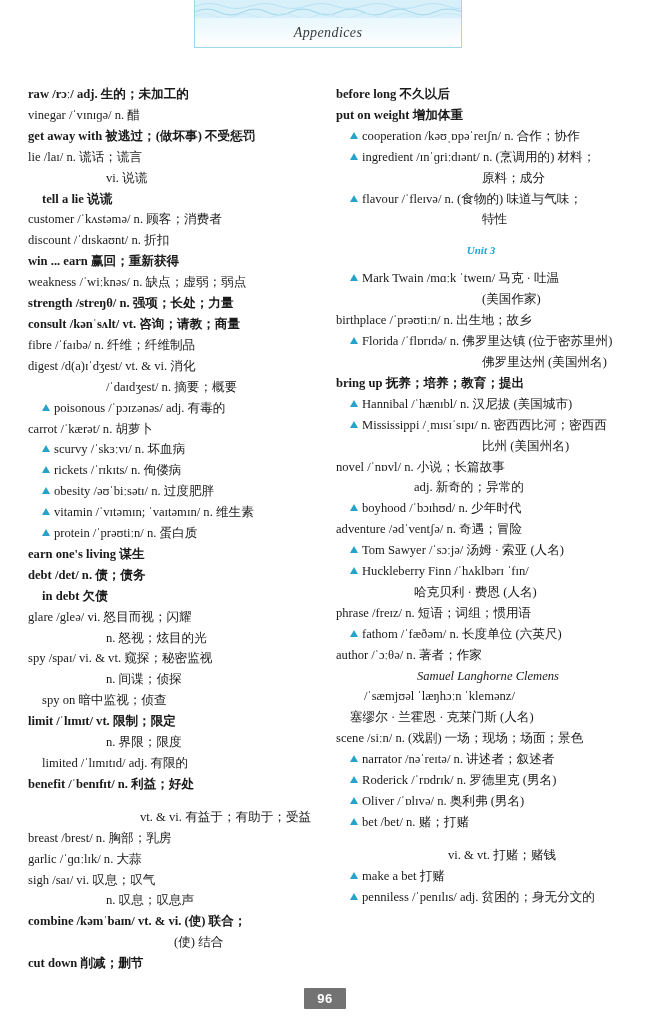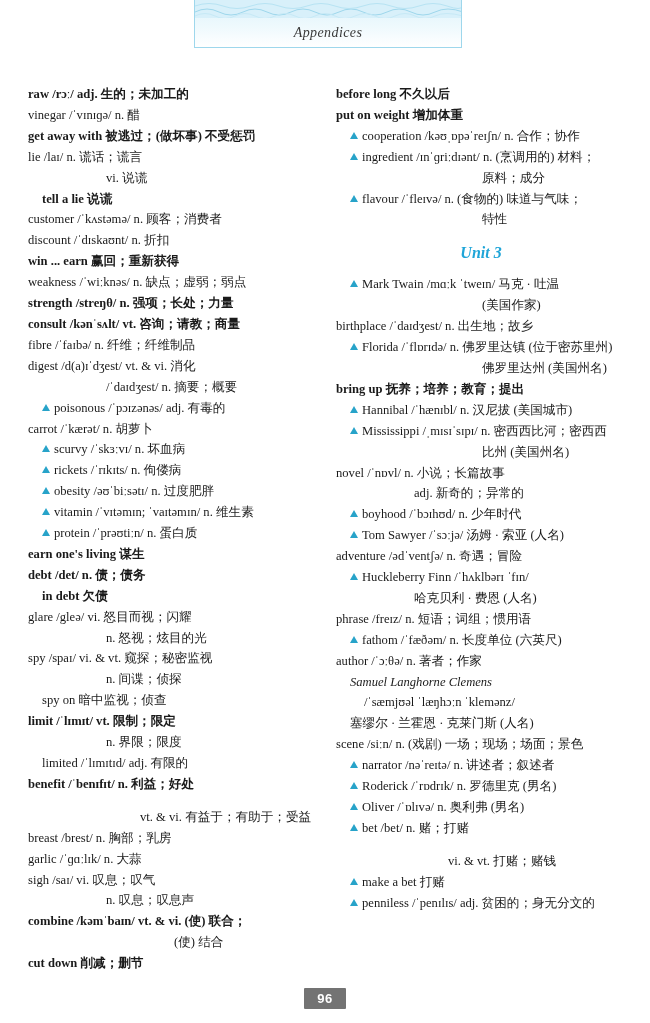--- a/index.html
+++ b/index.html
@@ -68,42 +68,42 @@
   .col-left { left: 28px; }
   .col-right { left: 336px; }
 
   .entry {
     font-size: 12.6px;
     line-height: 20.9px;
     color: #1a1a1a;
     white-space: pre-wrap;
   }
   .entry.bold { font-weight: bold; }
-  .entry.ital { font-style: italic; }
+  .entry.ital { font-style: italic; text-align: center; }
   .entry.ind1 { padding-left: 14px; }
   .entry.ind2 { padding-left: 28px; }
   .entry.center-ind { padding-left: 78px; }
   .entry.deep-ind { padding-left: 112px; margin-top: 12px; }
   .entry.deep-ind2 { padding-left: 146px; }
 
   .tri {
     display: inline-block;
     width: 0;
     height: 0;
     border-left: 4.2px solid transparent;
     border-right: 4.2px solid transparent;
     border-bottom: 7.4px solid #27a3c9;
     margin-right: 4px;
     vertical-align: 1px;
   }
   .unit-head {
     font-family: "Liberation Serif", serif;
     font-style: italic;
     font-weight: bold;
-    font-size: 16px;
+    font-size: 11px;
     color: #1fa5d8;
     text-align: center;
     margin-top: 14px;
     margin-bottom: 12px;
   }
 
   
   .footer {
     position: absolute;
     left: 0;
@@ -196,32 +196,32 @@
           <div class="entry ind1"><span class="tri"></span><span>cooperation /kəʊˌɒpəˈreɪʃn/ n. 合作；协作</span></div>
           <div class="entry ind1"><span class="tri"></span><span>ingredient /ɪnˈɡriːdɪənt/ n. (烹调用的) 材料；</span></div>
           <div class="entry deep-ind2"><span>原料；成分</span></div>
           <div class="entry ind1"><span class="tri"></span><span>flavour /ˈfleɪvə/ n. (食物的) 味道与气味；</span></div>
           <div class="entry deep-ind2"><span>特性</span></div>
         </div>
       <div class="unit-head">Unit 3</div>
       <div id="right-unit3-entries">
           <div class="entry ind1"><span class="tri"></span><span>Mark Twain /mɑːk ˈtweɪn/ 马克 · 吐温</span></div>
           <div class="entry deep-ind2"><span>(美国作家)</span></div>
-          <div class="entry"><span>birthplace /ˈdaɪdʒest/ n. 出生地；故乡</span></div>
+          <div class="entry"><span>birthplace /ˈprəʊtiːn/ n. 出生地；故乡</span></div>
           <div class="entry ind1"><span class="tri"></span><span>Florida /ˈflɒrɪdə/ n. 佛罗里达镇 (位于密苏里州)</span></div>
           <div class="entry deep-ind2"><span>佛罗里达州 (美国州名)</span></div>
           <div class="entry bold"><span>bring up 抚养；培养；教育；提出</span></div>
           <div class="entry ind1"><span class="tri"></span><span>Hannibal /ˈhænɪbl/ n. 汉尼拔 (美国城市)</span></div>
           <div class="entry ind1"><span class="tri"></span><span>Mississippi /ˌmɪsɪˈsɪpɪ/ n. 密西西比河；密西西</span></div>
           <div class="entry deep-ind2"><span>比州 (美国州名)</span></div>
           <div class="entry"><span>novel /ˈnɒvl/ n. 小说；长篇故事</span></div>
           <div class="entry center-ind"><span>adj. 新奇的；异常的</span></div>
           <div class="entry ind1"><span class="tri"></span><span>boyhood /ˈbɔɪhʊd/ n. 少年时代</span></div>
+          <div class="entry"><span>adventure /ədˈventʃə/ n. 奇遇；冒险</span></div>
           <div class="entry ind1"><span class="tri"></span><span>Tom Sawyer /ˈsɔːjə/ 汤姆 · 索亚 (人名)</span></div>
-          <div class="entry"><span>adventure /ədˈventʃə/ n. 奇遇；冒险</span></div>
           <div class="entry ind1"><span class="tri"></span><span>Huckleberry Finn /ˈhʌklbərɪ ˈfɪn/</span></div>
           <div class="entry center-ind"><span>哈克贝利 · 费恩 (人名)</span></div>
           <div class="entry"><span>phrase /freɪz/ n. 短语；词组；惯用语</span></div>
           <div class="entry ind1"><span class="tri"></span><span>fathom /ˈfæðəm/ n. 长度单位 (六英尺)</span></div>
           <div class="entry"><span>author /ˈɔːθə/ n. 著者；作家</span></div>
           <div class="entry ital ind1"><span>Samuel Langhorne Clemens</span></div>
           <div class="entry ind2"><span>/ˈsæmjʊəl ˈlæŋhɔːn ˈklemənz/</span></div>
           <div class="entry ind1"><span>塞缪尔 · 兰霍恩 · 克莱门斯 (人名)</span></div>
           <div class="entry"><span>scene /siːn/ n. (戏剧) 一场；现场；场面；景色</span></div>
           <div class="entry ind1"><span class="tri"></span><span>narrator /nəˈreɪtə/ n. 讲述者；叙述者</span></div>

